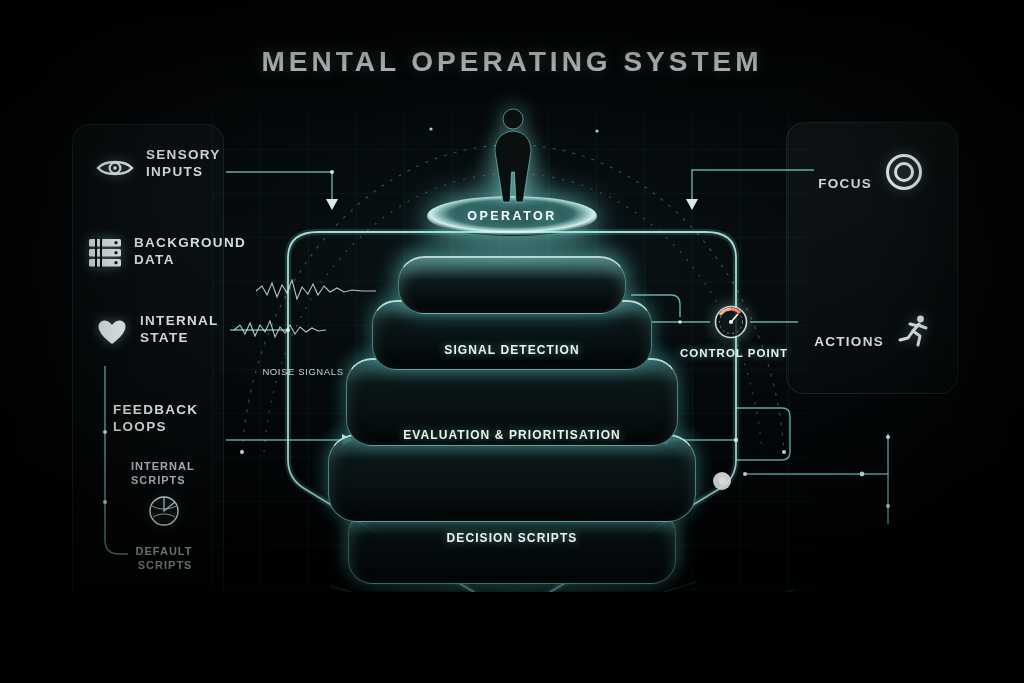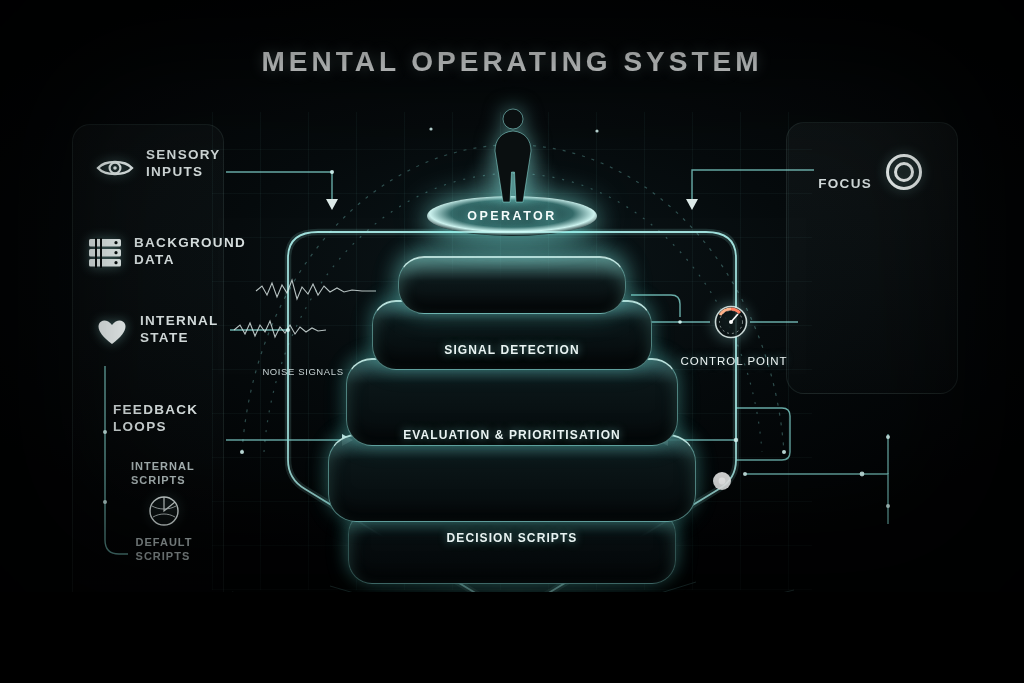--- a/index.html
+++ b/index.html
@@ -35,21 +35,21 @@
     text-shadow:0 0 14px rgba(190,225,222,.28); }
   .panel { position:absolute; border:1px solid rgba(170,212,209,.10); border-radius:18px;
     background: linear-gradient(180deg, rgba(200,230,228,.035), rgba(200,230,228,.008)); }
   .panel-left  { left:72px;  top:124px; width:152px; height:496px; }
   .panel-right { left:786px; top:122px; width:172px; height:272px;
     background: linear-gradient(180deg, rgba(205,232,230,.05), rgba(205,232,230,.015)); }
   .side-item { position:absolute; display:flex; align-items:flex-end; gap:12px; }
   .side-item .lbl { font-size:13.5px; font-weight:bold; letter-spacing:1.3px; line-height:17px; color:#d6dede; }
   .side-item .ln { display:block; }
   .side-item.small .lbl { font-size:11px; line-height:14px; letter-spacing:1px; color:#b7c3c4; font-weight:bold; }
-  .side-item.col { flex-direction:column; align-items:center; gap:7px; text-align:left; }
+  .side-item.col { flex-direction:column; align-items:center; gap:16px; text-align:right; }
   .right-item .lbl { text-align:right; }
   .icon { display:inline-flex; align-items:center; justify-content:center;
     filter: drop-shadow(0 0 6px rgba(160,240,234,.38)); }
   .slab { position:absolute;
     background: linear-gradient(180deg, rgba(46,82,86,.85) 0%, #0b1618 28%, #050a0c 100%);
     border:1px solid rgba(150,240,233,.5); border-top:2px solid rgba(215,255,250,.85);
     box-shadow: 0 -5px 18px rgba(110,230,222,.30), 0 0 26px rgba(70,190,184,.14),
       inset 0 8px 16px rgba(140,245,238,.22), inset 0 -10px 18px rgba(0,0,0,.62); }
   .slab-cap  { left:398px; top:256px; width:228px; height:58px; z-index:5; border-radius:26px;
     background: linear-gradient(180deg, rgba(150,235,228,.38), #0d181a 42%, #060b0d 100%);
@@ -72,21 +72,21 @@
     background: radial-gradient(ellipse 62% 58% at 50% 44%, rgba(22,48,50,.95), rgba(95,195,190,.5) 58%, rgba(215,255,251,.95) 78%, rgba(40,90,88,.12) 94%);
     box-shadow: 0 0 32px rgba(130,240,233,.55), 0 8px 26px rgba(130,240,233,.35); }
   .operator-label { position:absolute; left:427px; top:209px; width:170px; text-align:center;
     font-size:12.5px; font-weight:bold; letter-spacing:2.5px; color:#f5fcfb;
     text-shadow:0 0 9px rgba(120,230,224,.85); z-index:8; }
   .operator-figure { position:absolute; left:484px; top:108px; z-index:7;
     filter: drop-shadow(0 0 10px rgba(140,240,234,.5)); }
   .annotation { position:absolute; letter-spacing:1px; color:#c6d1d2; z-index:8; }
   .noise-label { left:243px; top:366px; width:120px; text-align:center; font-size:9.5px; letter-spacing:.6px; }
   .control-label { left:674px; top:347px; width:120px; text-align:center; font-size:11.5px;
-    font-weight:normal; color:#ecf4f3; text-shadow:0 0 8px rgba(140,235,228,.5);margin-top:8px; }
+    font-weight:bold; color:#ecf4f3; text-shadow:0 0 8px rgba(140,235,228,.5); }
   .control-gauge { position:absolute; left:712px; top:303px; z-index:8;
     filter: drop-shadow(0 0 8px rgba(160,240,234,.45)); }
 </style>
 </head>
 <body>
 
 <div class="canvas">
 
   <div class="backdrop-grid"></div>
   <div class="floor-glow"></div>
@@ -244,20 +244,33 @@
     <span class="lbl" style="width:80px;">FOCUS</span>
     <span class="icon">
       <svg width="40" height="40" viewBox="0 0 40 40">
         <circle cx="20" cy="20" r="16.5" fill="none" stroke="#f0f6f5" stroke-width="3"></circle>
         <circle cx="20" cy="20" r="8.5" fill="none" stroke="#f0f6f5" stroke-width="3"></circle>
       </svg>
     </span>
   </div>
 
 
+  <div class="side-item right-item" style="left:794px; top:314px;">
+    <span class="lbl" style="width:90px;">ACTIONS</span>
+    <span class="icon">
+      <svg width="36" height="36" viewBox="0 0 36 36" fill="none" stroke="#f0f6f5" stroke-width="3" stroke-linecap="round" stroke-linejoin="round">
+        <circle cx="24.5" cy="5" r="3.4" fill="#f0f6f5" stroke="none"></circle>
+        <path d="M23 10 L17 17"></path>
+        <path d="M22 11 L30 14"></path>
+        <path d="M22 12 L14 10"></path>
+        <path d="M17 17 L24 22 L22 31"></path>
+        <path d="M17 17 L12 24 L4 26"></path>
+      </svg>
+    </span>
+  </div>
 
   <div class="slab slab-base"></div>
   <div class="slab slab-c"></div>
   <div class="slab slab-b"></div>
   <div class="slab slab-a"></div>
   <div class="slab slab-cap"></div>
 
   <div class="stack-label" style="top:343px;">SIGNAL DETECTION</div>
   <div class="stack-label" style="top:428px;">EVALUATION &amp; PRIORITISATION</div>
   <div class="stack-label" style="top:531px;">DECISION SCRIPTS</div>

